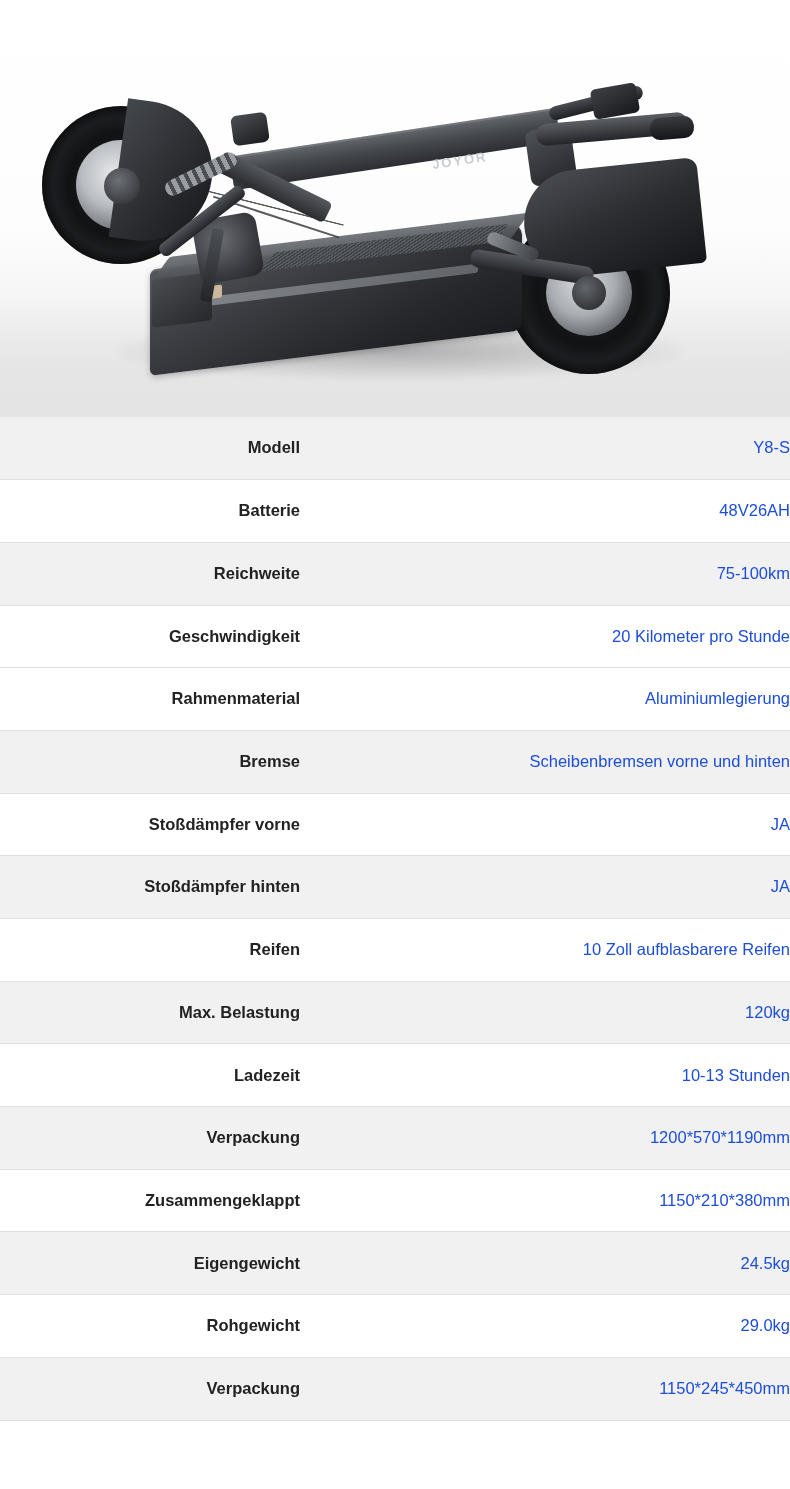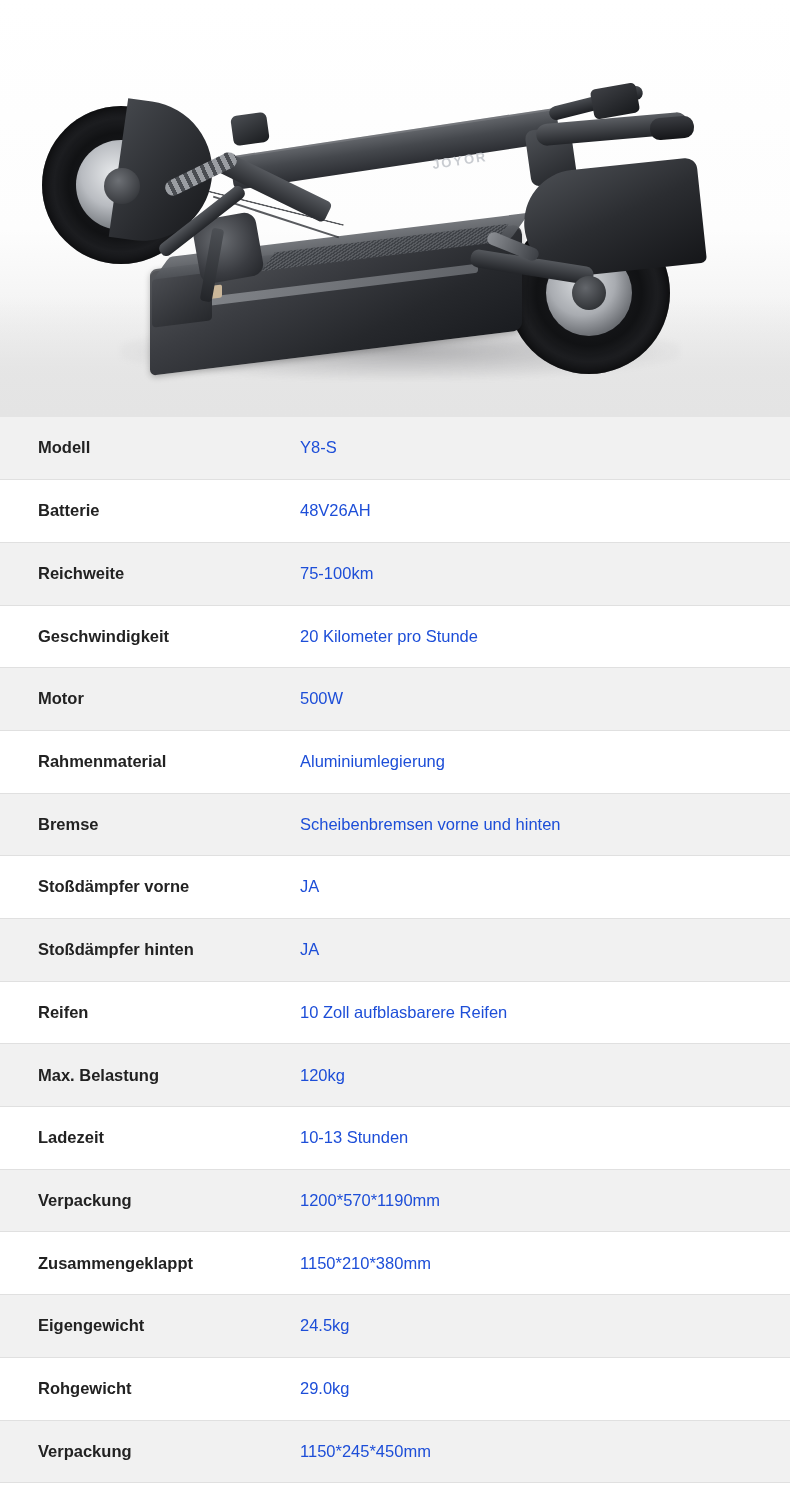--- a/index.html
+++ b/index.html
@@ -365,20 +365,21 @@
     opacity: .8;
   }
   .cable-a { left: 196px; top: 206px; width: 150px; transform: rotate(14deg); border-radius: 2px; }
   .cable-b { left: 210px; top: 216px; width: 132px; transform: rotate(18deg); }
 
   
   .spec-table {
     width: 790px;
     border-collapse: collapse;
     table-layout: fixed;
+    text-align: right;
   }
   .spec-table tr { height: 62.7px; }
   .spec-table td {
     padding: 0 0 0 38px;
     font-size: 16.5px;
     color: #222222;
     border-bottom: 1px solid #e0e0e0;
     vertical-align: middle;
     line-height: 1.3;
   }
@@ -445,24 +446,20 @@
           <td class="value">48V26AH</td>
         </tr>
         <tr class="row-odd">
           <td class="label">Reichweite</td>
           <td class="value">75-100km</td>
         </tr>
         <tr class="row-even">
           <td class="label">Geschwindigkeit</td>
           <td class="value">20 Kilometer pro Stunde</td>
         </tr>
-        <tr class="row-odd">
-          <td class="label">Motor</td>
-          <td class="value">500W</td>
-        </tr>
         <tr class="row-even">
           <td class="label">Rahmenmaterial</td>
           <td class="value">Aluminiumlegierung</td>
         </tr>
         <tr class="row-odd">
           <td class="label">Bremse</td>
           <td class="value">Scheibenbremsen vorne und hinten</td>
         </tr>
         <tr class="row-even">
           <td class="label">Stoßdämpfer vorne</td>

